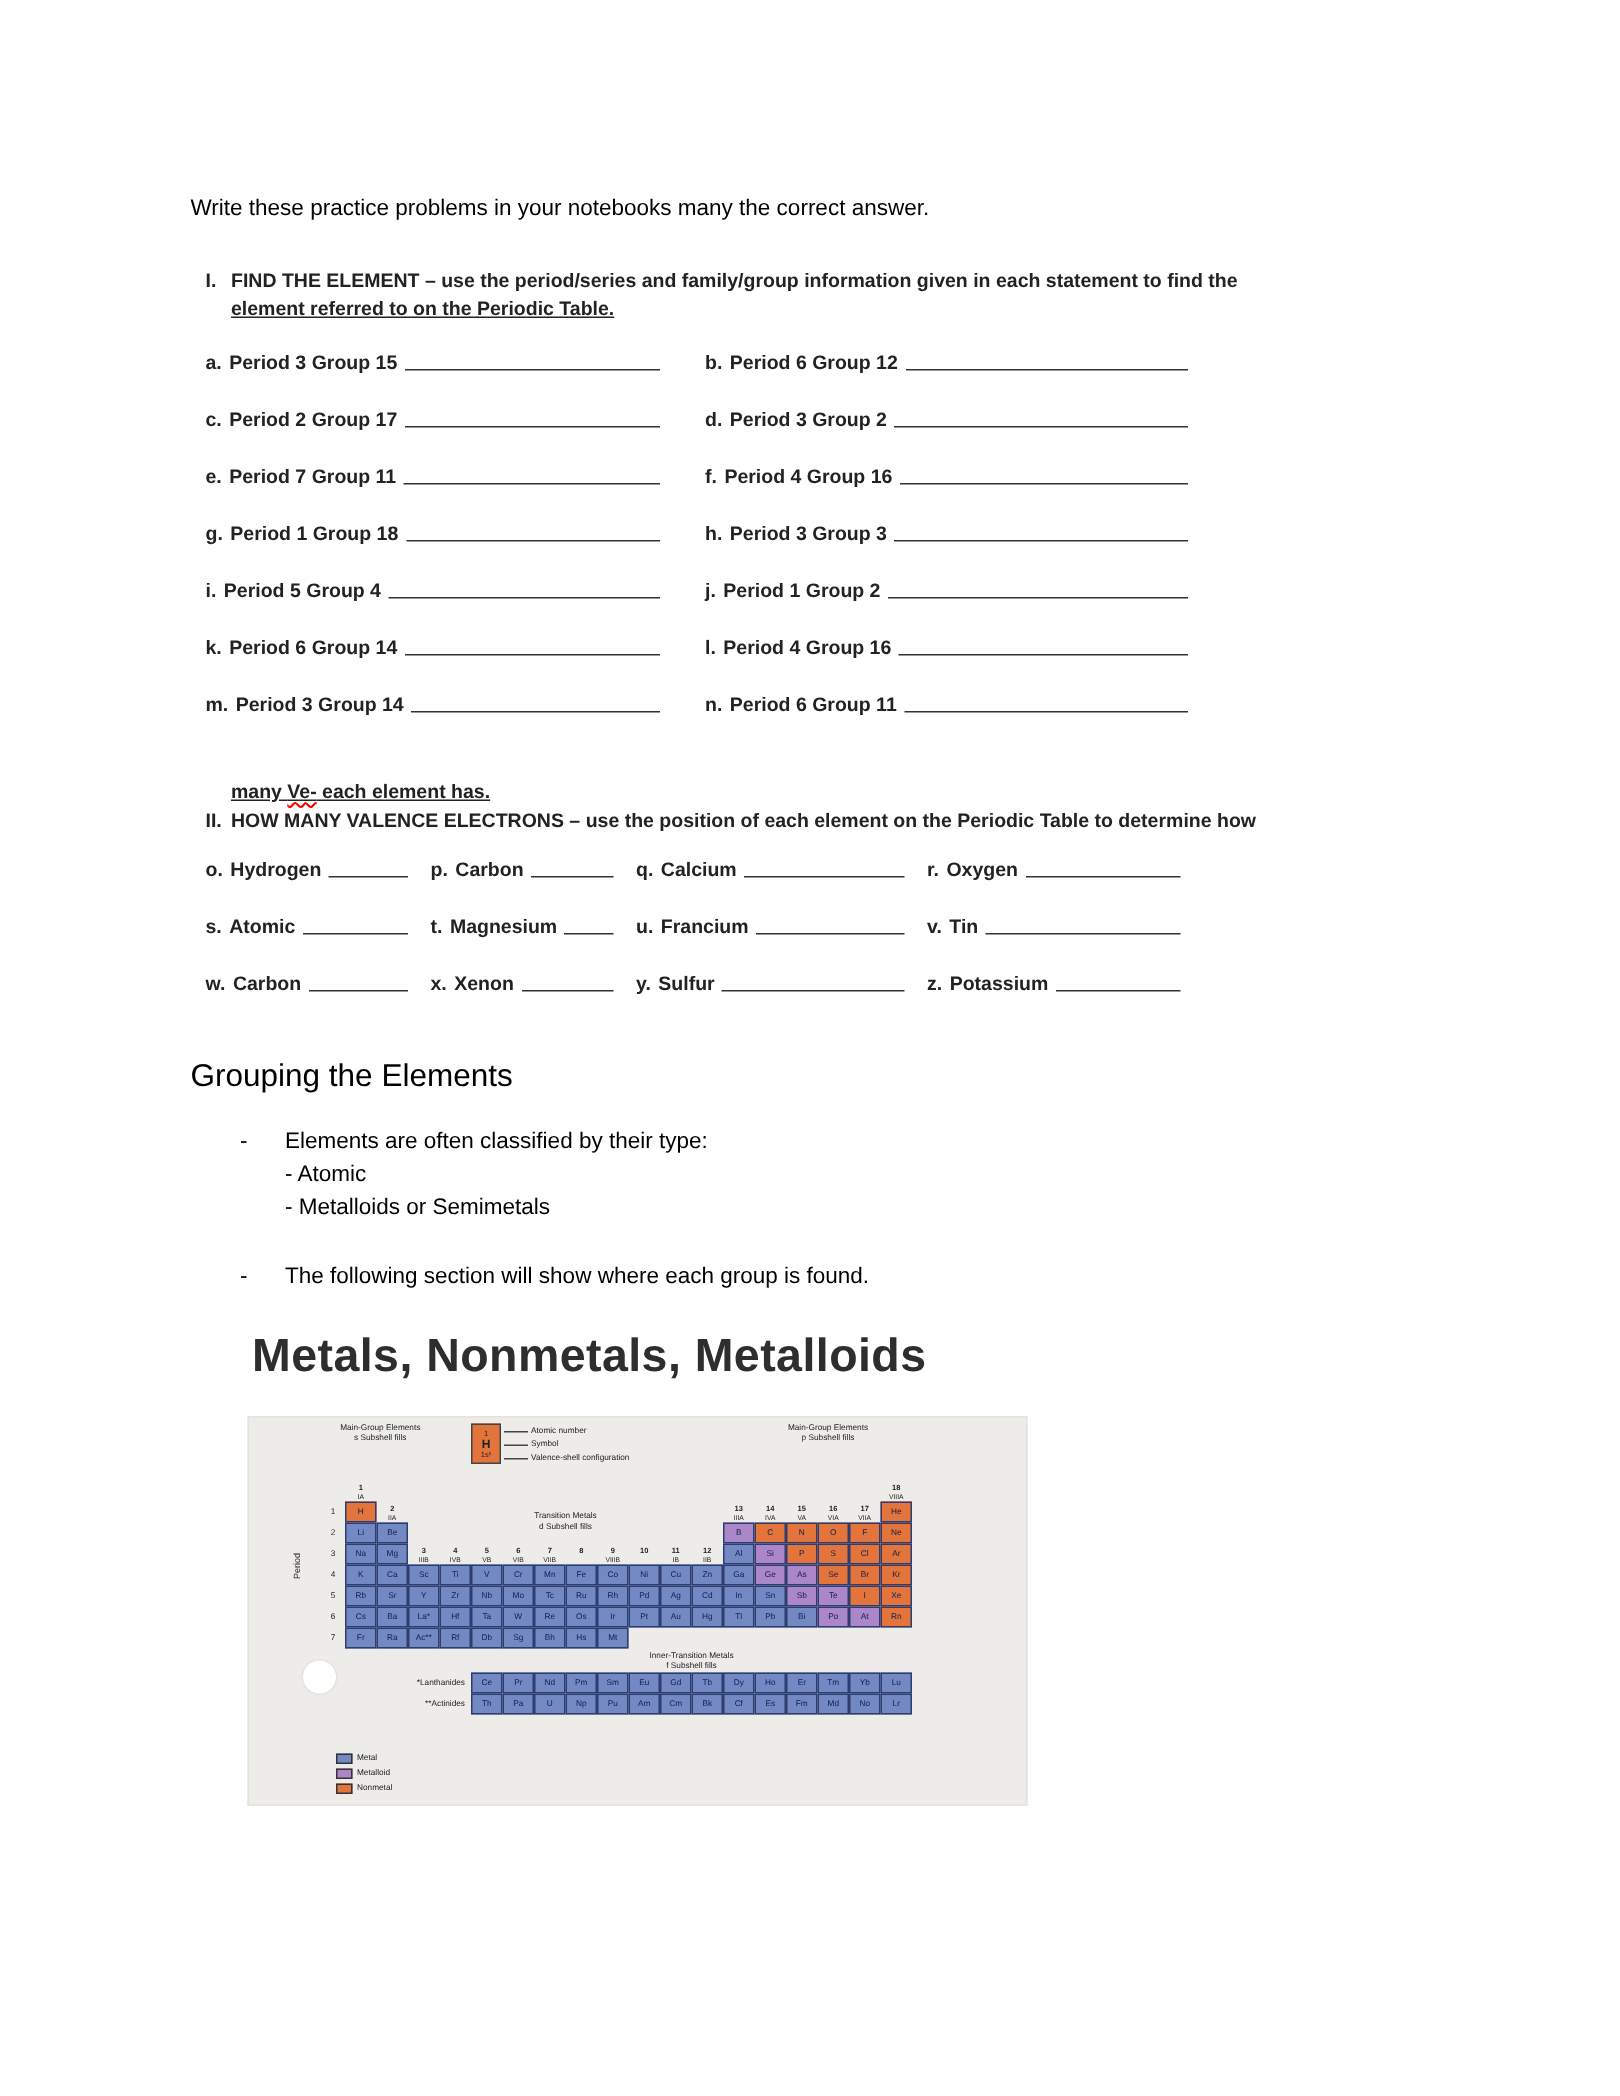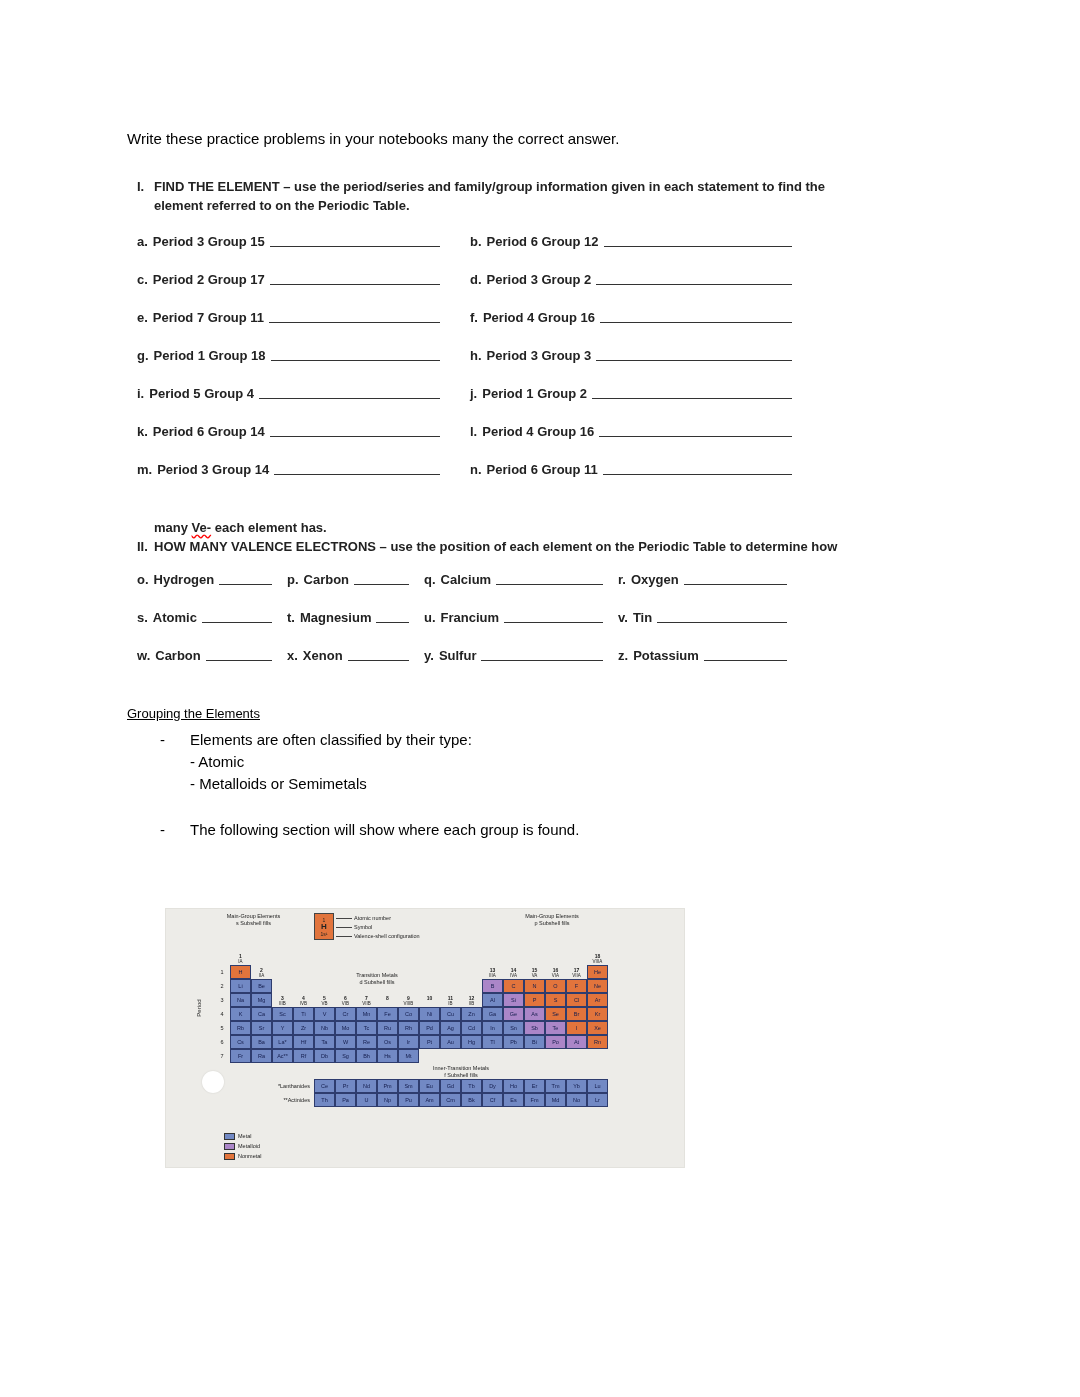--- a/index.html
+++ b/index.html
@@ -9,41 +9,41 @@
     font-family:"Liberation Sans", sans-serif; color:#111;
   }
 
   .intro { position:absolute; left:127px; top:130px; font-size:15px; color:#000; }
 
   .sec-head { position:absolute; font-size:13px; font-weight:bold; color:#222; line-height:19px; }
   #sec1-head { left:137px; top:177px; }
   #sec2-head { left:137px; top:518px; }
   .sec-head .hl { white-space:nowrap; }
   .sec-num { display:inline-block; width:17px; }
-  .h2 { padding-left:17px; }
+  .h2 { padding-left:17px;text-decoration:underline; }
   .ve { text-decoration:underline wavy red; text-underline-offset:2px; }
 
   #sec1-items { position:absolute; left:137px; top:234px; width:655px; }
   .q-row { display:flex; height:38px; align-items:flex-start; }
   .q-item { display:flex; font-weight:bold; font-size:13px; line-height:16px; color:#222; }
   .q-left  { width:333px; padding-right:30px; }
   .q-right { flex:1; }
   .q-lab { margin-right:5px; white-space:pre; }
   .q-txt { white-space:nowrap; }
   .blank { flex:1; height:13px; border-bottom:1px solid #333; margin-left:5px; min-width:30px; }
 
   #sec2-items { position:absolute; left:137px; top:572px; width:660px; }
   .q2-row { display:flex; height:38px; }
   .q2-row .q-item:nth-child(1) { width:150px; padding-right:15px; }
   .q2-row .q-item:nth-child(2) { width:137px; padding-right:15px; }
   .q2-row .q-item:nth-child(3) { width:194px; padding-right:15px; }
   .q2-row .q-item:nth-child(4) { width:169px; }
 
   .grouping { position:absolute; left:127px; top:706px; font-size:15px; color:#000; }
-  .g-title { font-size:13px; margin-bottom:8px;text-decoration:underline; }
+  .g-title { font-size:21px; margin-bottom:20px; }
   .g-bullet { display:flex; line-height:22px; }
   .g-dash { display:inline-block; margin-left:33px; width:30px; }
   .g-sub { padding-left:63px; line-height:22px; }
   .g-b2 { margin-top:24px; }
 
   .figure { position:absolute; left:165px; top:886px; width:530px; }
   .fig-title { font-size:31px; font-weight:bold; color:#2e2e2e; letter-spacing:0.3px; margin-left:3px; }
   .scan { position:relative; margin-top:22px; width:520px; height:260px;
           background:#edece8; border:1px solid #e3e2dd; }
 
@@ -272,20 +272,21 @@
   </div>
   <div class="g-sub">- Atomic</div>
   <div class="g-sub">- Metalloids or Semimetals</div>
   <div class="g-bullet g-b2">
     <span class="g-dash">-</span>
     <span>The following section will show where each group is found.</span>
   </div>
 </div>
 
 <div class="figure">
+  <div class="fig-title">Metals, Nonmetals, Metalloids</div>
   <div class="scan" id="scan">
 
     <div class="mg-label" id="mg-left">
       <div>Main-Group Elements</div>
       <div>s Subshell fills</div>
     </div>
 
     <div class="annot">
       <div class="annot-cell" id="annot-cell" style="background: rgb(226, 116, 60);">
         <div class="an-num">1</div>

